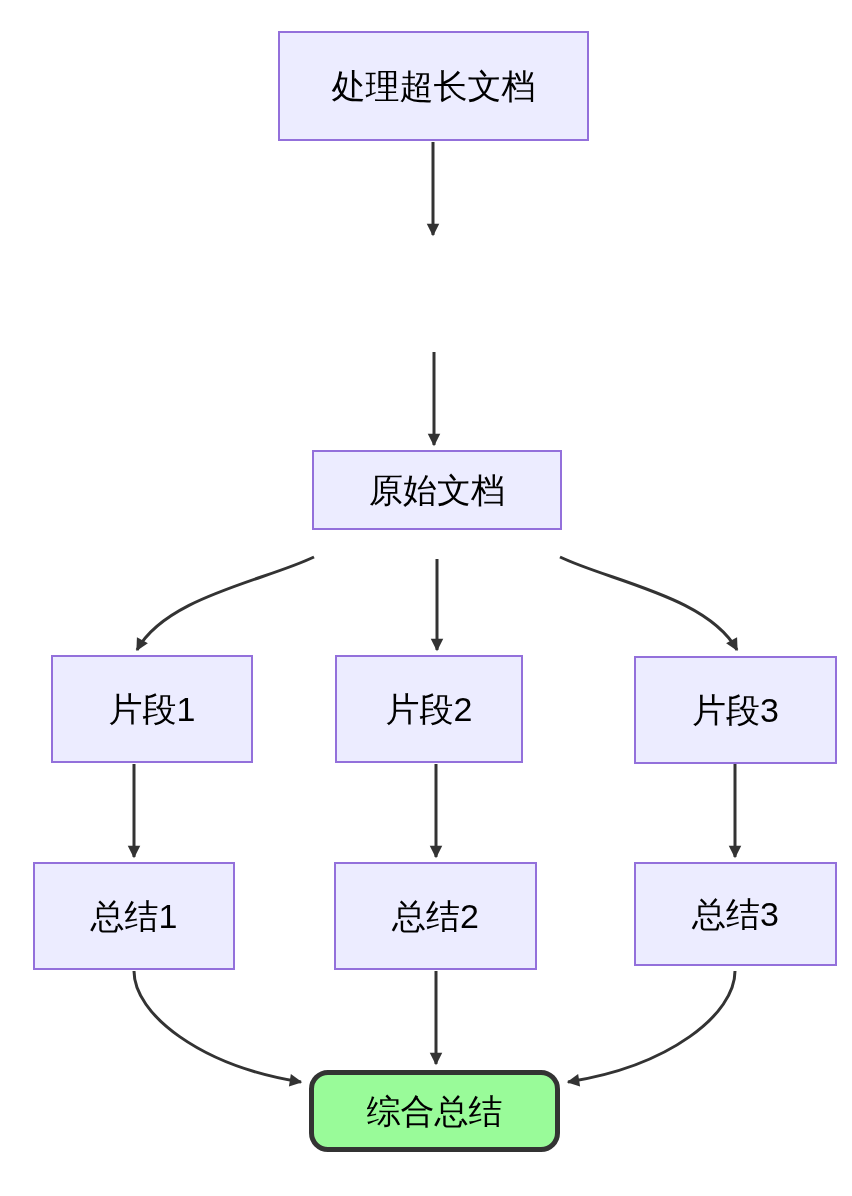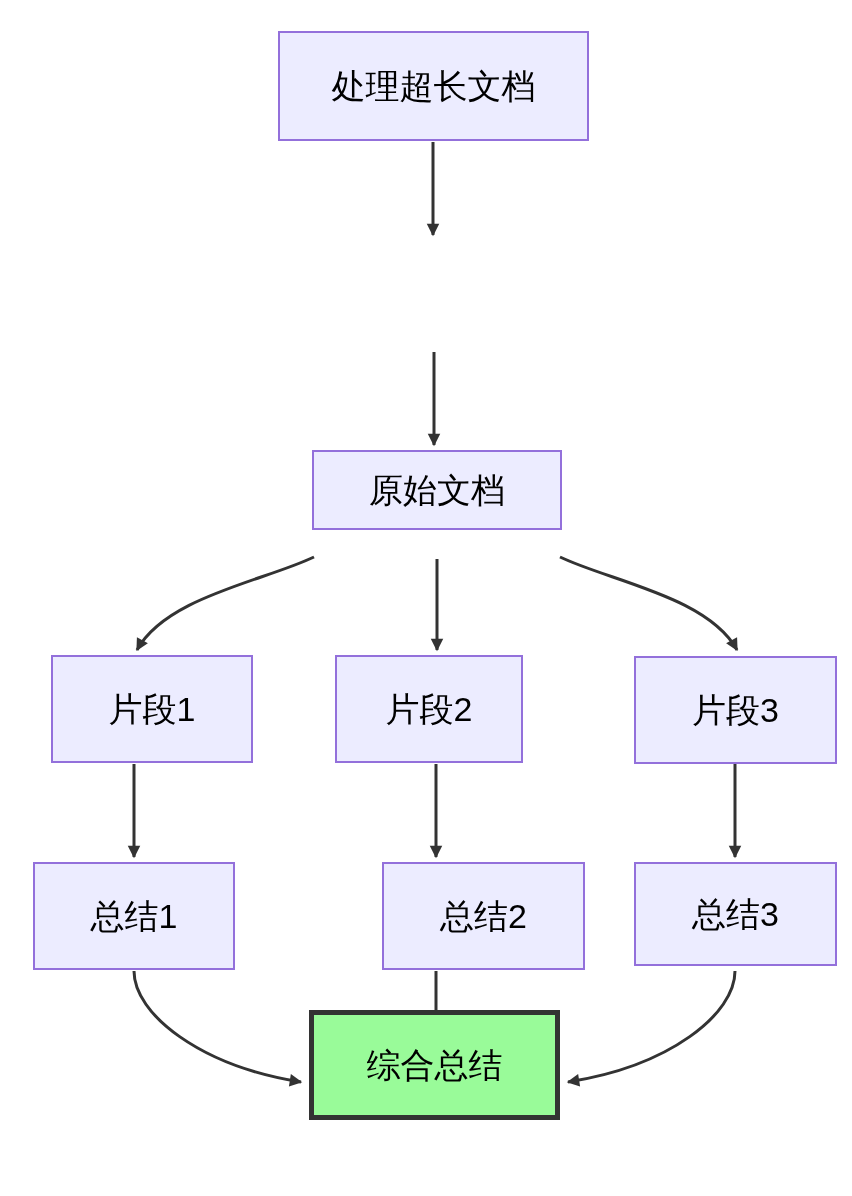--- a/index.html
+++ b/index.html
@@ -90,25 +90,25 @@
   </div>
 
   <div class="node" style="left:634px; top:656px; width:203px; height:108px;">
     <span class="node-label">片段3</span>
   </div>
 
   <div class="node" style="left:33px; top:862px; width:202px; height:108px;">
     <span class="node-label">总结1</span>
   </div>
 
-  <div class="node" style="left:334px; top:862px; width:203px; height:108px;margin-left:48px;">
+  <div class="node" style="left:334px; top:862px; width:203px; height:108px;">
     <span class="node-label">总结2</span>
   </div>
 
   <div class="node" style="left:634px; top:862px; width:203px; height:104px;">
     <span class="node-label">总结3</span>
   </div>
 
-  <div class="node success" style="left:309px; top:1010px; width:251px; height:110px;">
+  <div class="node success" style="left:309px; top:1070px; width:251px; height:82px;border-radius:19px;">
     <span class="node-label">综合总结</span>
   </div>
 
 </div>
 
 </body></html>

